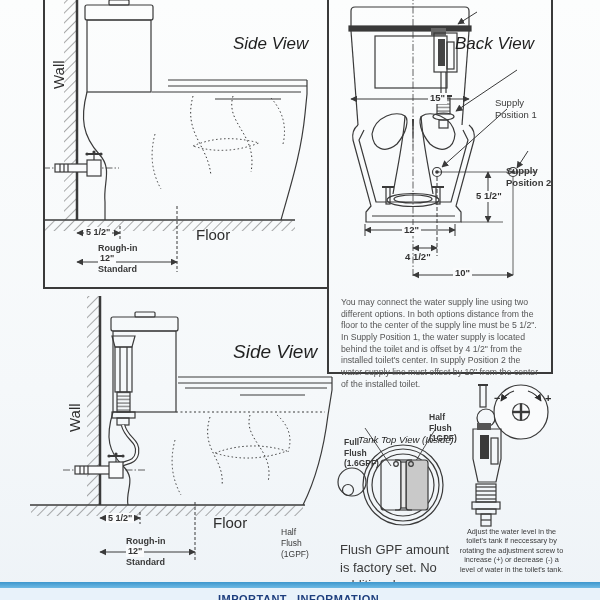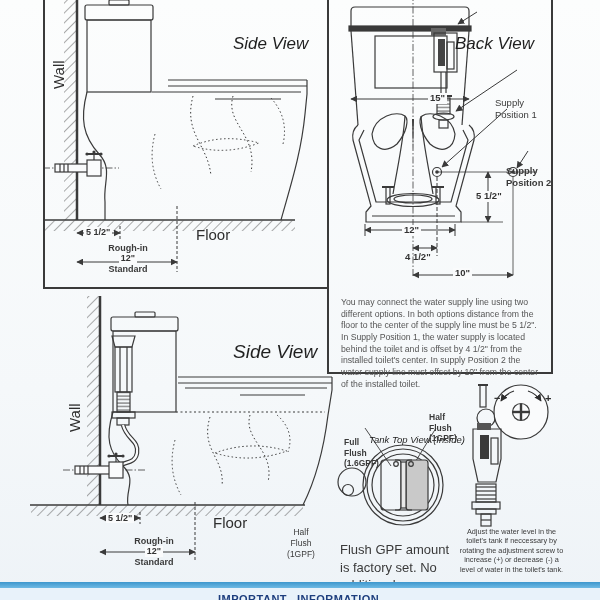--- a/index.html
+++ b/index.html
@@ -9,21 +9,21 @@
   .panel{position:absolute;border:2px solid #3a3a3a;background:transparent;box-sizing:border-box;}
   svg{position:absolute;overflow:visible;}
   .lbl{position:absolute;color:#3a3a3a;line-height:1.15;}
   .title{font-style:italic;font-weight:normal;color:#1f1f1f;white-space:nowrap;margin-top:44px;}
   .dim{font-size:9px;background:#fafbfc;padding:0 2px;white-space:nowrap;font-weight:bold;color:#333;}
   .dim-plain{font-size:9px;white-space:nowrap;font-weight:bold;color:#333;}
   .big{font-size:15px;color:#2e2e2e;}
   .rot{transform:rotate(-90deg);transform-origin:0 0;}
   .pre{white-space:pre-line;}
   .note{color:#555;}
-  .cstack{text-align:center;}
+  .cstack{text-align:left;}
   .footer-bar{position:absolute;left:0;width:600px;height:6px;}
   .footer-band{position:absolute;left:0;width:600px;height:14px;}
   .footer-word{position:absolute;font-weight:800;font-size:11px;letter-spacing:.5px;line-height:12px;}
 </style>
 </head>
 <body>
 
 <div class="page">
 
   <div class="panel" style="left:43px;top:-16px;width:286px;height:305px;"></div>

